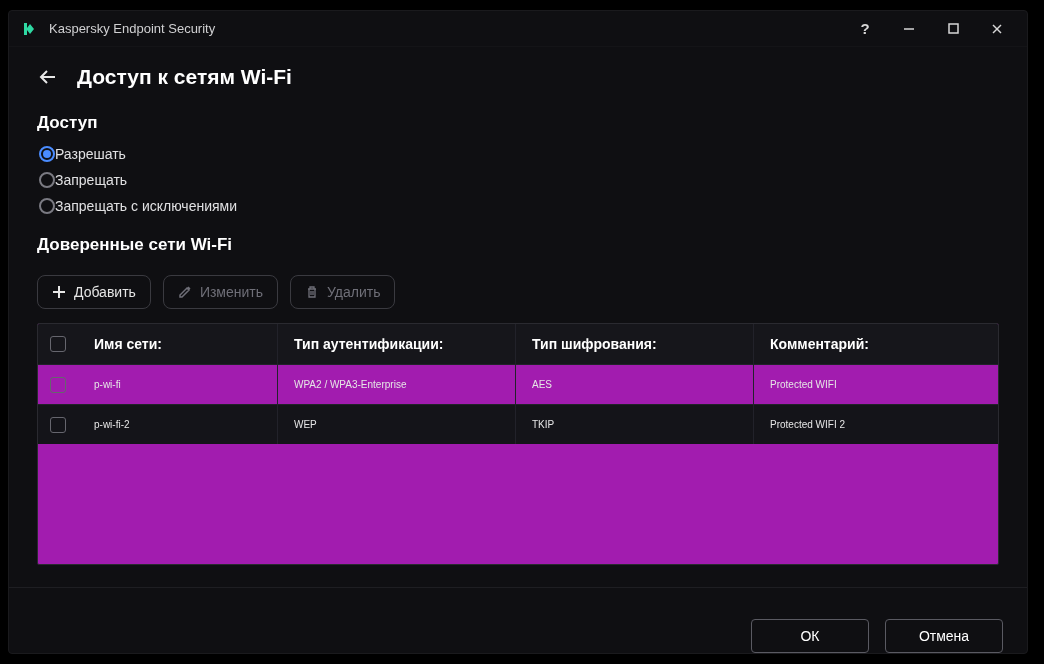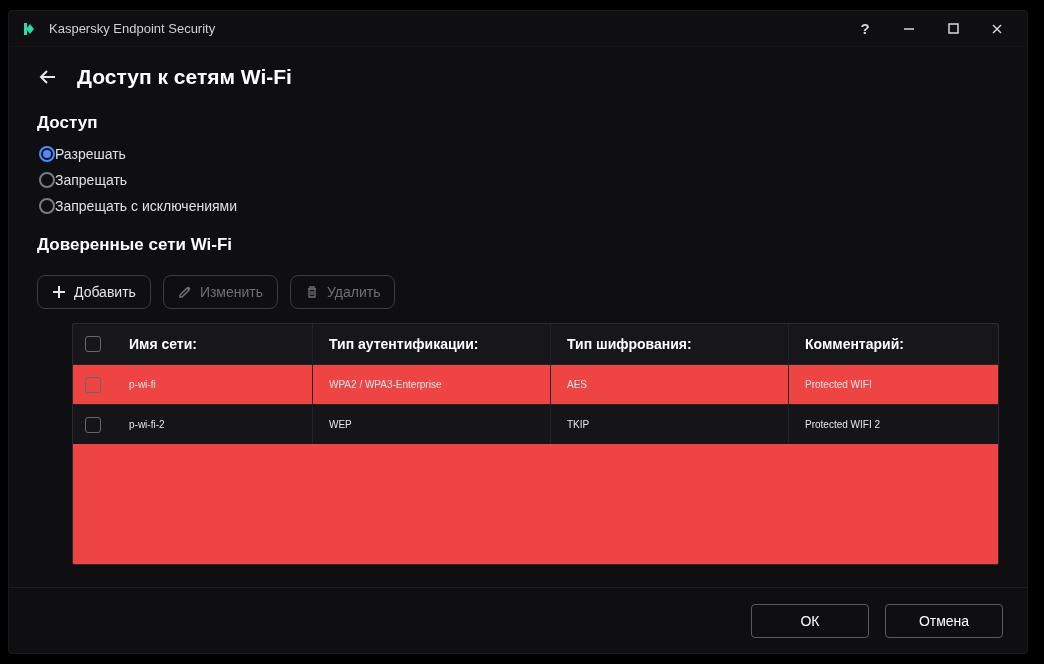--- a/index.html
+++ b/index.html
@@ -123,22 +123,21 @@
   }
   .tb-btn.enabled { color: #e6e6e6; }
   .tb-btn svg { flex-shrink:0; }
 
   .table {
     border: 1px solid #2a2a30;
     border-radius: 2px;
     flex: 0 0 auto;
     height: 242px;
     overflow:hidden;
-    background:#ef4444;
-    margin-left:35px;
+    background:#a21caf;
   }
   .thead {
     display: grid;
     grid-template-columns: 40px 200px 238px 238px 1fr;
     background: #16161b;
     height: 40px;
     align-items:center;
     font-size: 14px;
     font-weight:600;
     color:#fff;
@@ -165,21 +164,21 @@
     width:16px;height:16px;
     border:1.5px solid #66666e;
     border-radius:3px;
     cursor:pointer;
   }
 
   .footer {
     border-top: 1px solid #1e1e22;
     height: 66px;
     display:flex;
-    align-items:center;
+    align-items:flex-end;
     justify-content:flex-end;
     gap: 16px;
     padding: 0 24px;
   }
   .footer-btn {
     min-width: 118px;
     height: 34px;
     border:1px solid #5a5a62;
     border-radius:4px;
     background:transparent;

